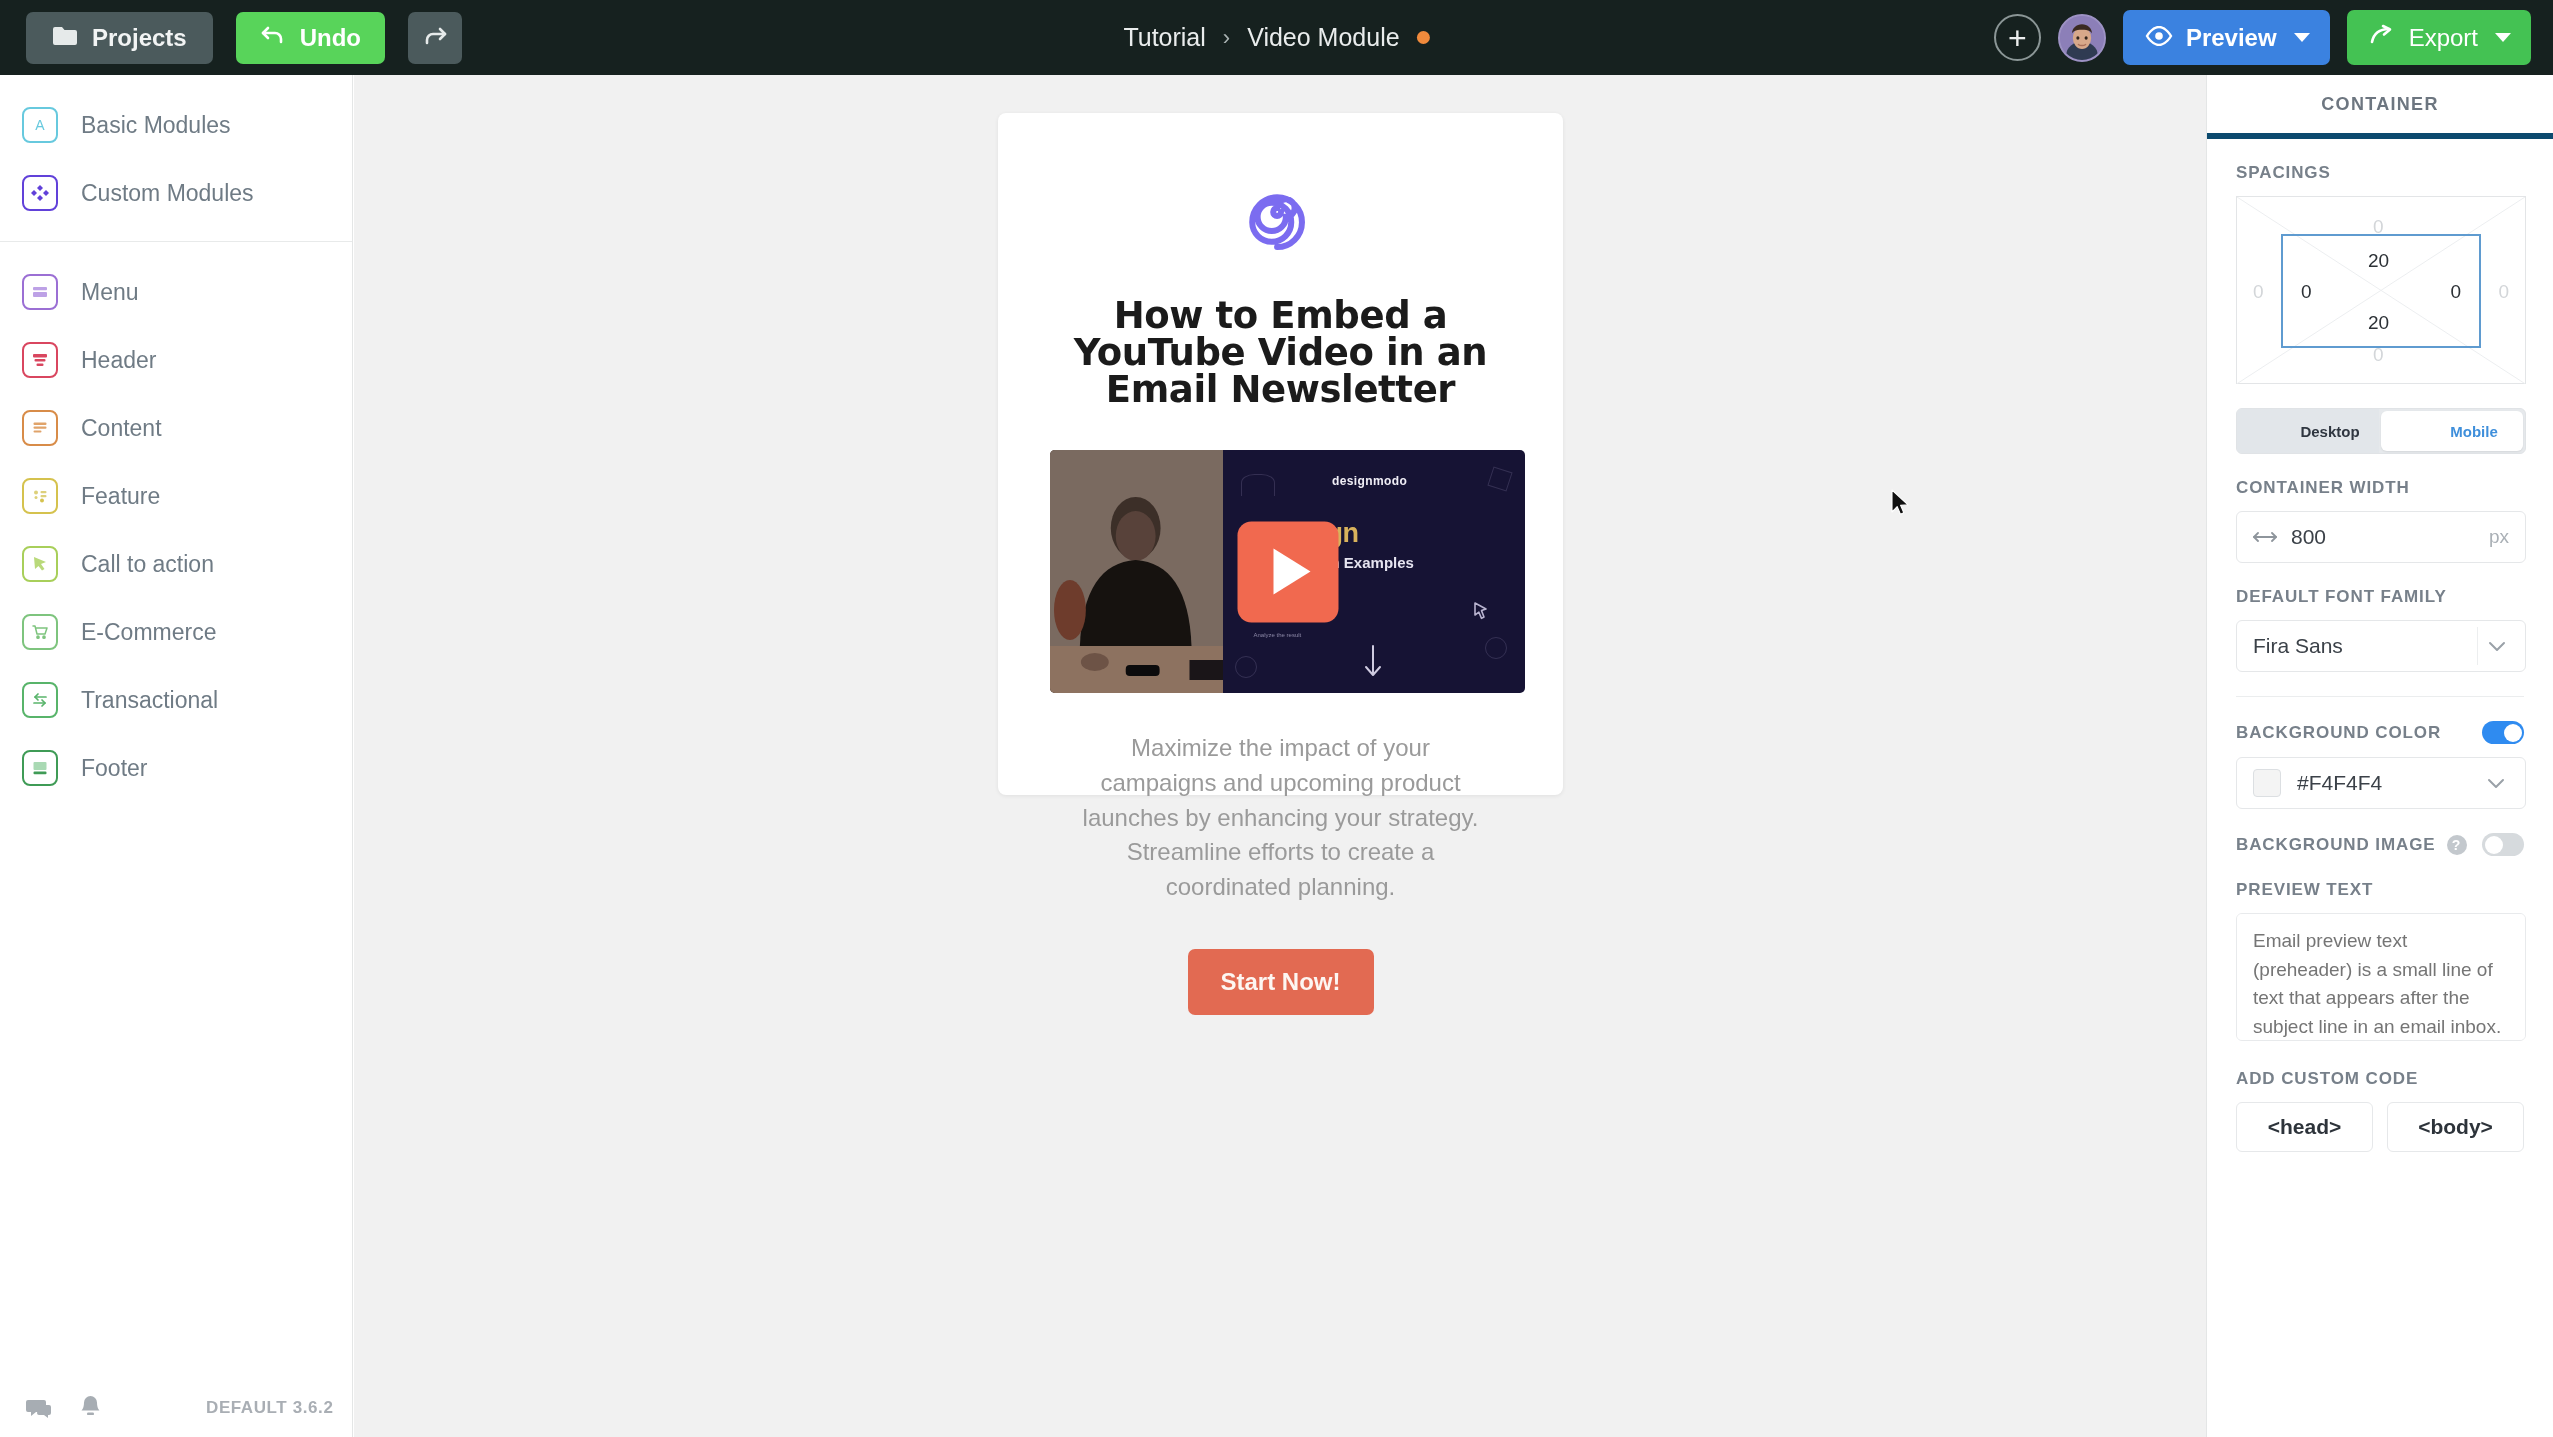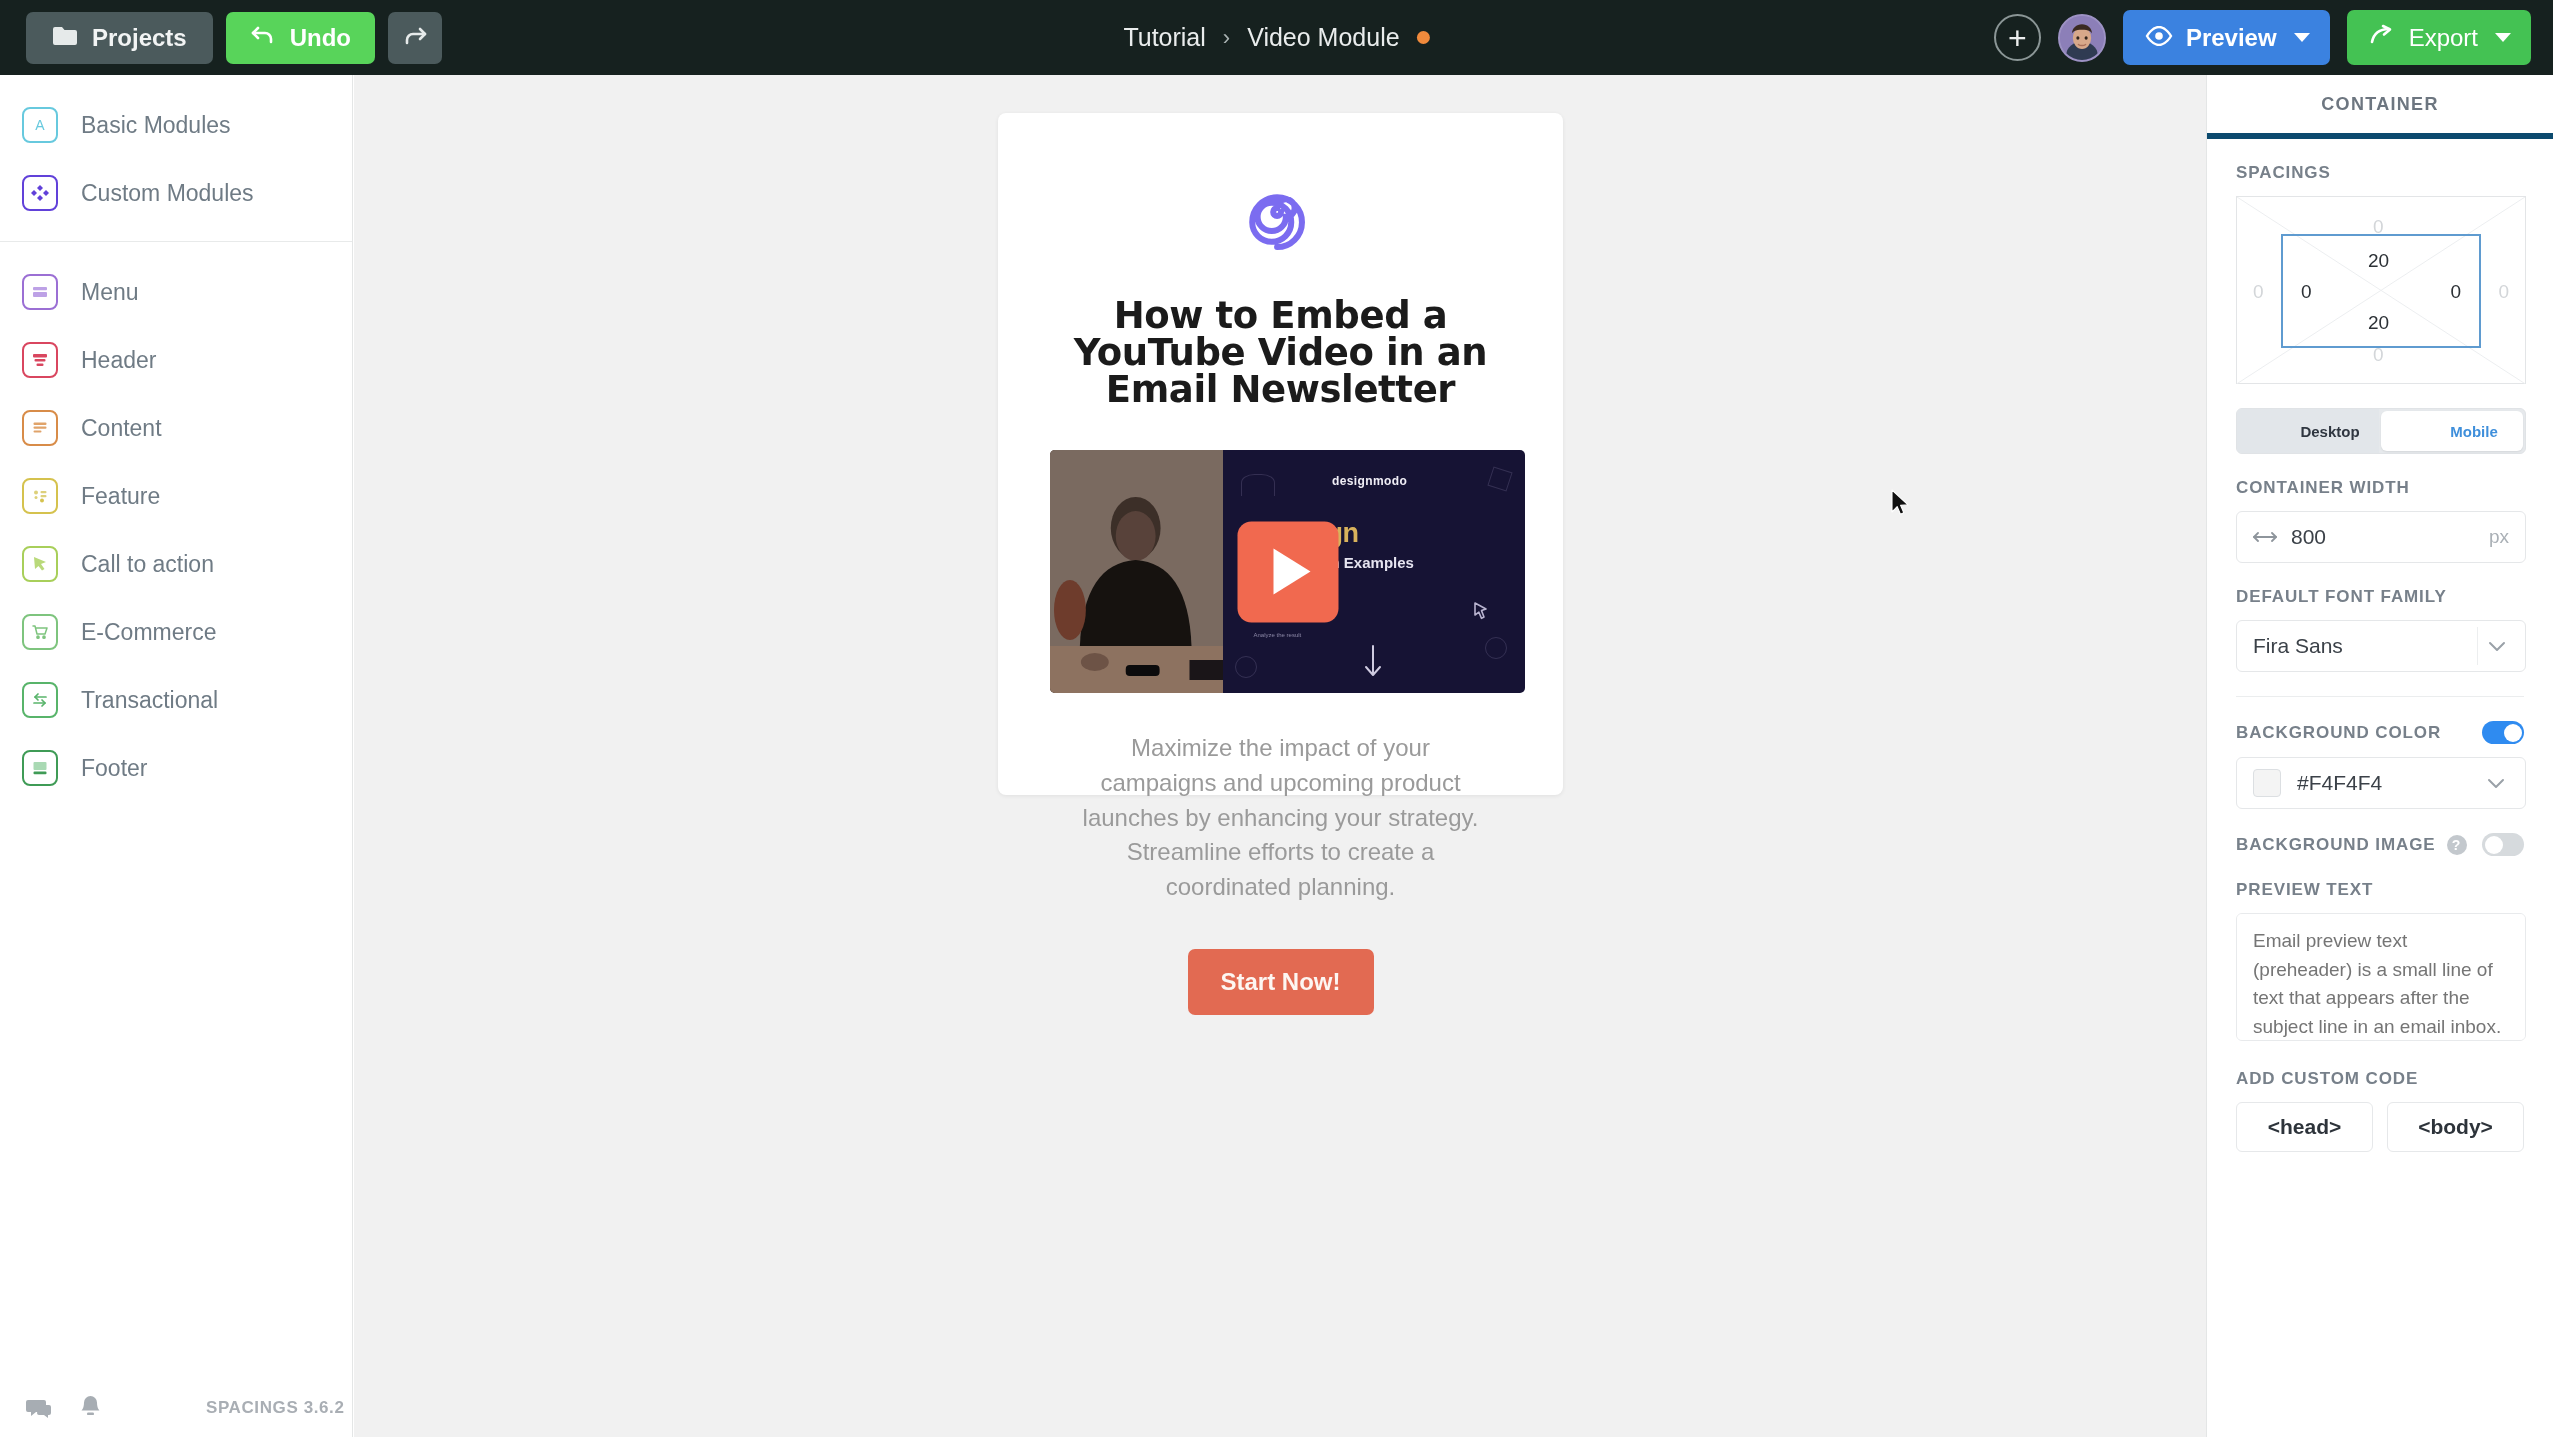--- a/index.html
+++ b/index.html
@@ -11,21 +11,21 @@
   }
   #app { position: relative; width: 2553px; height: 1437px; }
 
   
   .topbar {
     position: absolute; top: 0; left: 0;
     width: 2553px; height: 75px;
     background: #16211f;
     display: flex; align-items: center;
   }
-  .tb-left { display: flex; align-items: center; gap: 13px; padding-left: 26px; }
+  .tb-left { display: flex; align-items: center; gap: 23px; padding-left: 26px; }
   .btn-projects {
     display: flex; align-items: center; gap: 14px;
     height: 52px; padding: 0 26px;
     background: #4b5a5c; border-radius: 7px;
     color: #f2f4f4; font-size: 24px; font-weight: bold;
     cursor: pointer; border: none;
   }
   .btn-undo {
     display: flex; align-items: center; gap: 14px;
     height: 52px; padding: 0 24px;
@@ -461,21 +461,21 @@
             <path d="M2 3h16a2 2 0 012 2v8a2 2 0 01-2 2h-8l-5 4v-4H2a2 2 0 01-2-2V5a2 2 0 012-2z" transform="translate(1,1)"></path>
             <path d="M14 9h10a2 2 0 012 2v6a2 2 0 01-2 2h-1v3l-4-3h-5a2 2 0 01-2-2z"></path>
           </svg>
       </span>
       <span class="sb-icon">
         <svg width="23" height="26" viewBox="0 0 23 26" fill="#a7adb3">
             <path d="M11.5 1a6.5 6.5 0 00-6.5 6.5c0 6-2.5 8-2.5 8h18s-2.5-2-2.5-8A6.5 6.5 0 0011.5 1z"></path>
             <rect x="8" y="17.5" width="7" height="2.6" rx="1.2"></rect>
           </svg>
       </span>
-      <span class="sb-ver">SPACINGS 3.6.2</span>
+      <span class="sb-ver">DEFAULT 3.6.2</span>
     </div>
   </div>
 
   <div class="canvas">
     <div class="email-card">
 
       <svg class="logo-spiral" viewBox="0 0 80 80">
         <path d="M40 40 m0 0 a4 4 0 1 1 -4 -4 a9 9 0 1 1 9 9 a14.5 14.5 0 1 1 -14.5 -14.5 a20 20 0 1 1 -20 20 a25.5 25.5 0 1 1 25.5 25.5" fill="none" stroke="#7b6cf0" stroke-width="6.2" stroke-linecap="round"></path>
       </svg>
 

